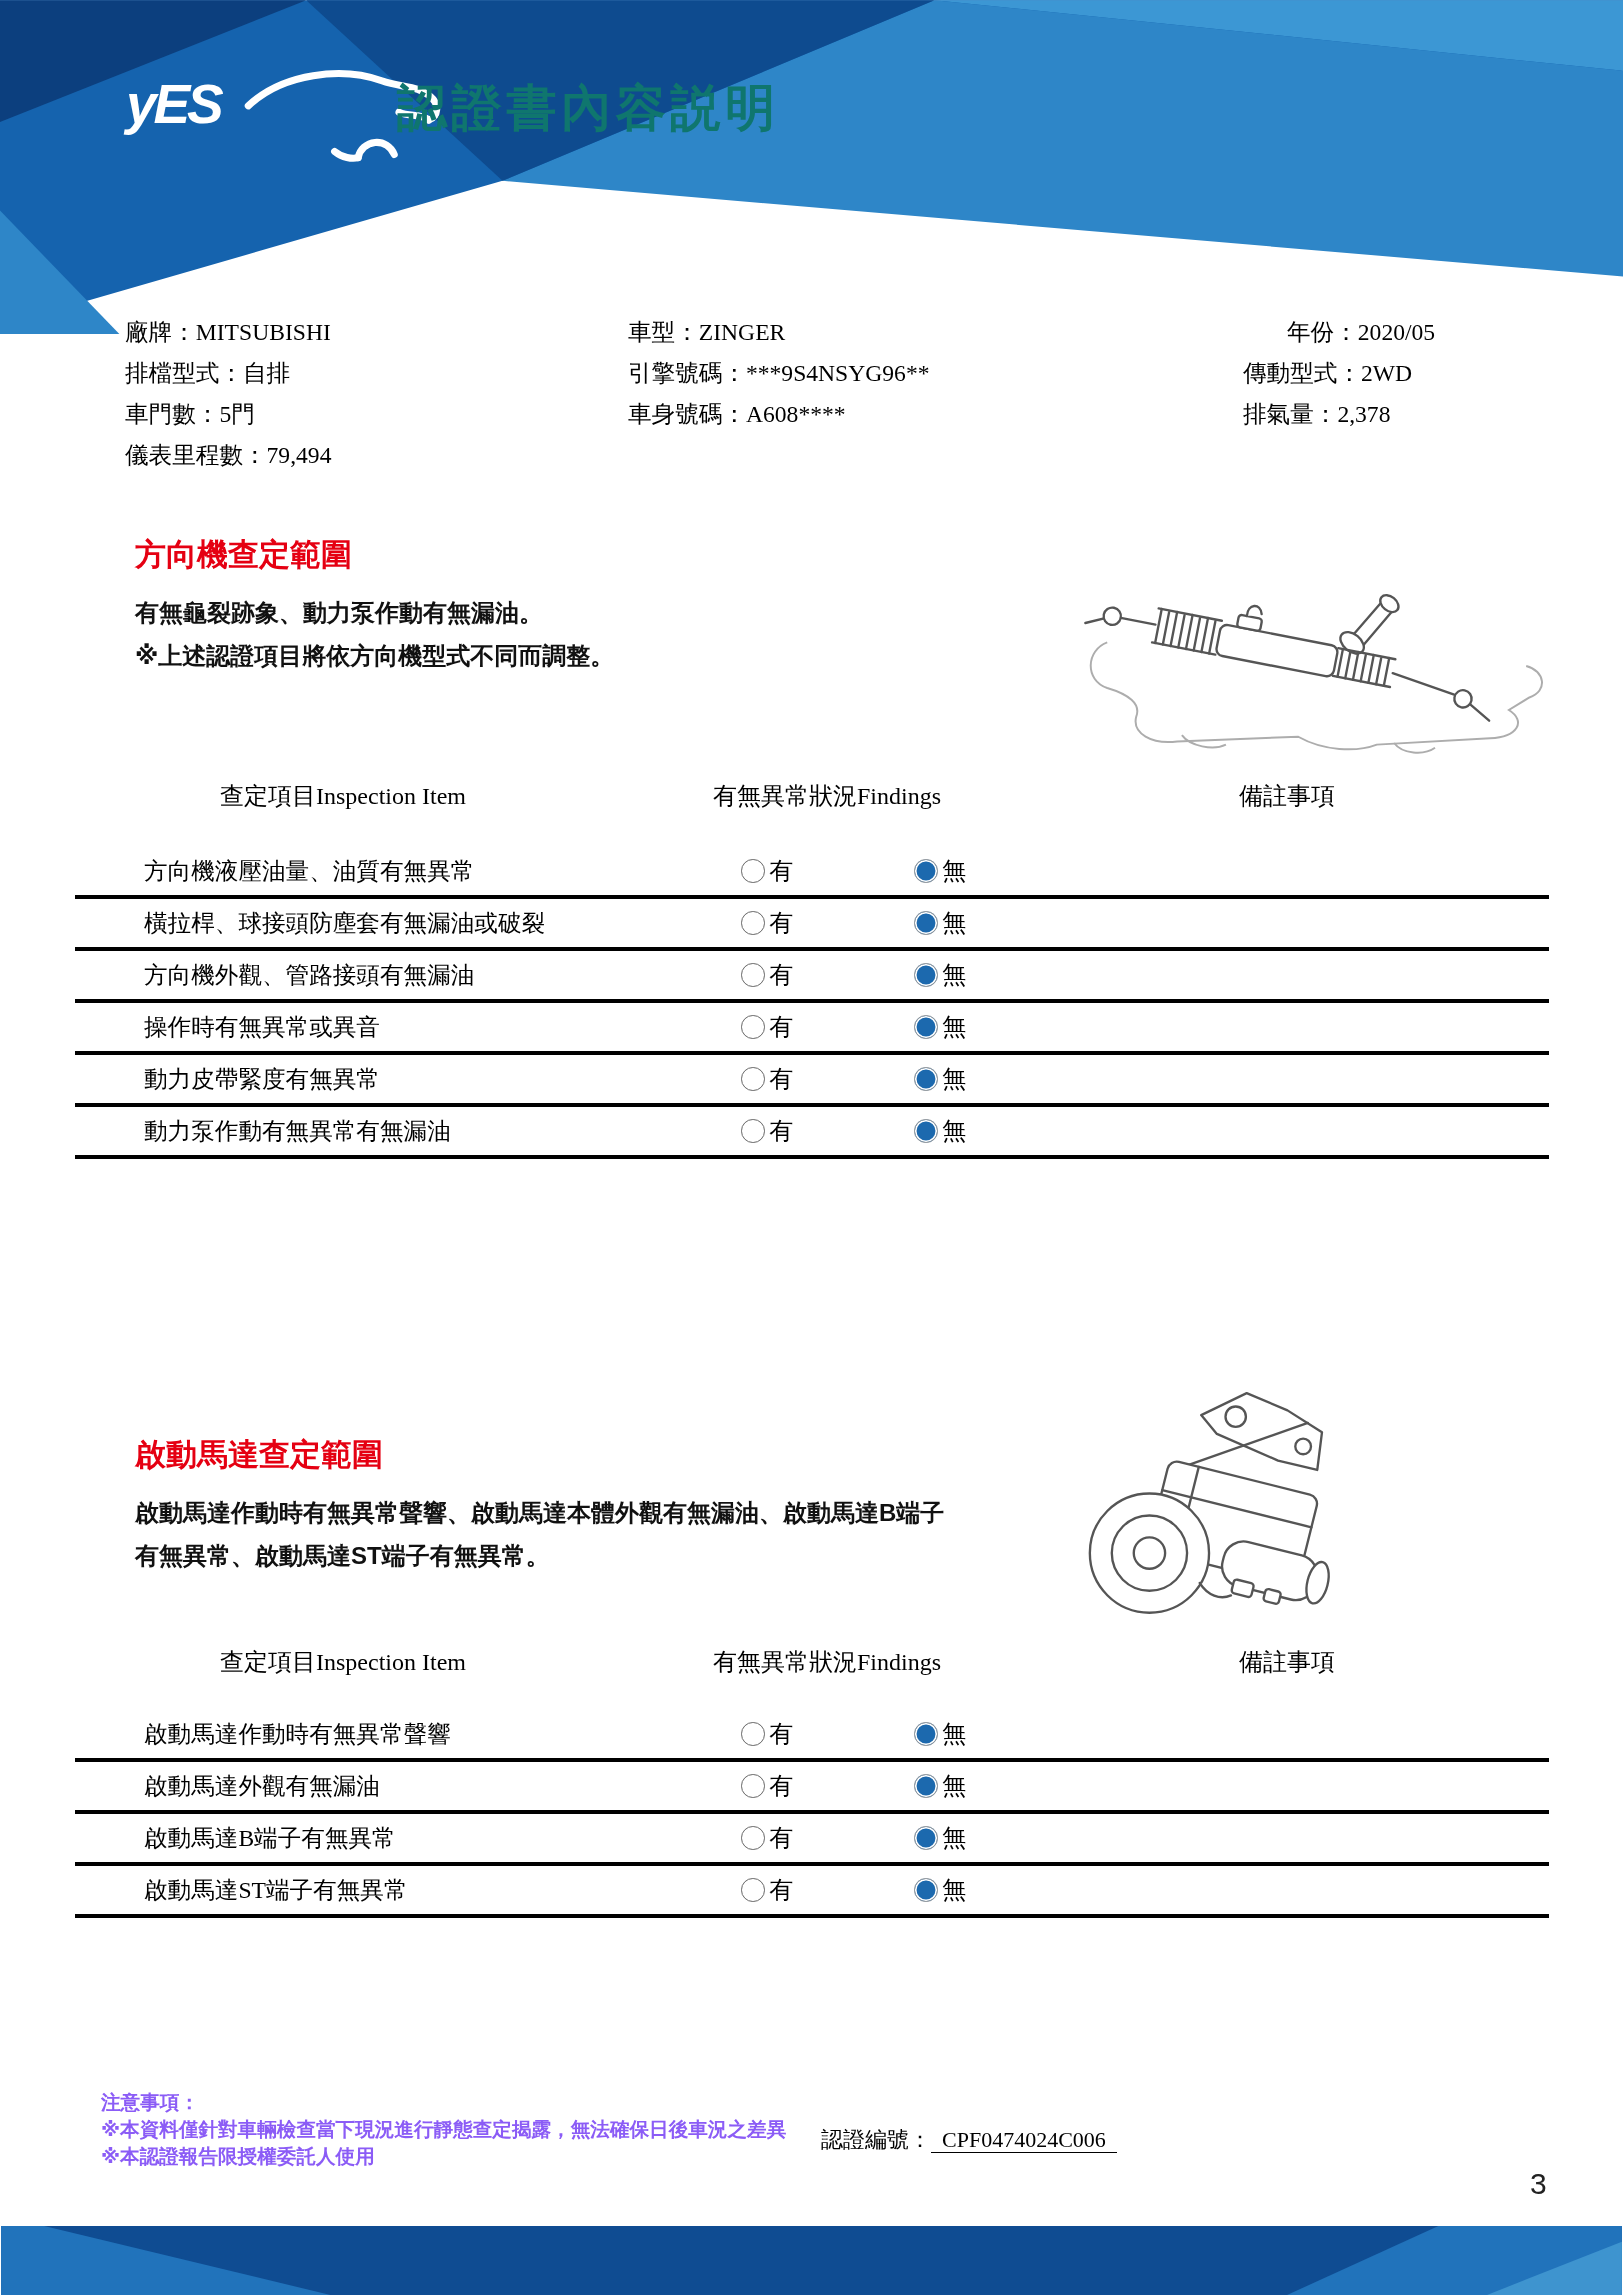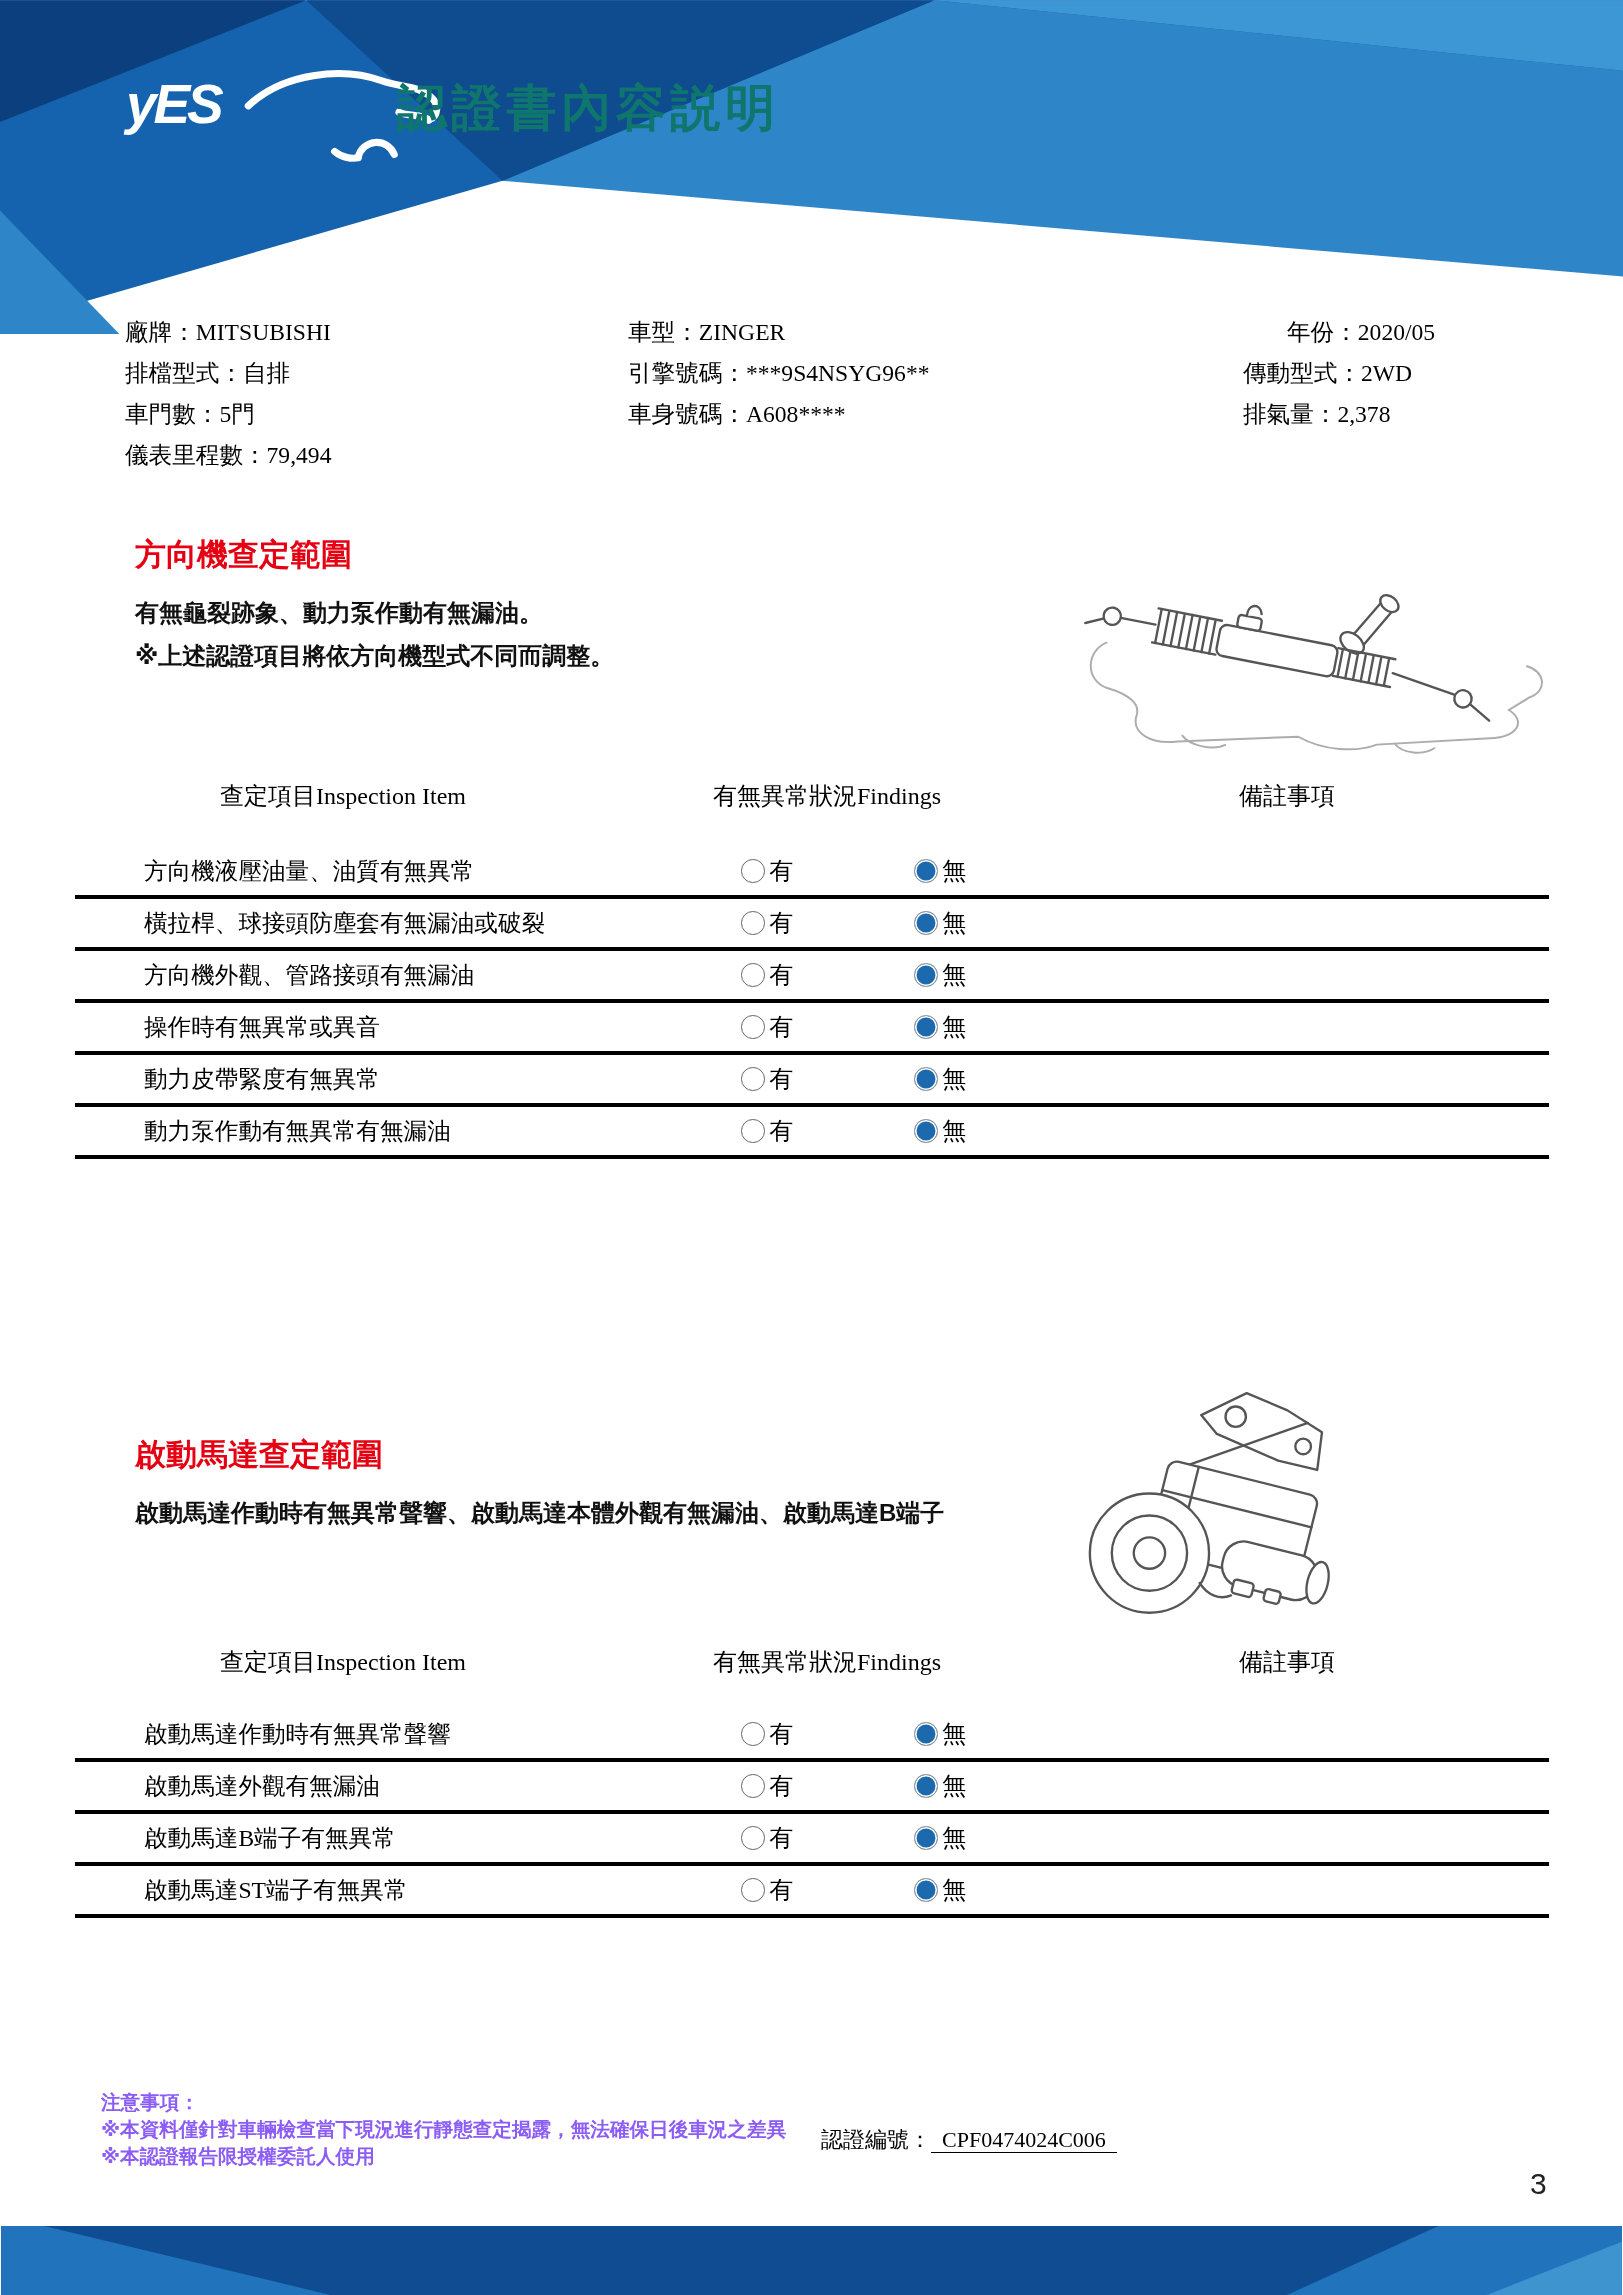--- a/index.html
+++ b/index.html
@@ -191,20 +191,21 @@
       <div class="radio-group rg-no">
           <span class="radio sel"></span>
           <span class="radio-label">無</span>
         </div>
     </div>
   </div>
 
   <div class="sec-heading" style="left:135px;top:1434px">啟動馬達查定範圍</div>
   <div class="sec-desc" style="left:135px;top:1491px">
     <div>啟動馬達作動時有無異常聲響、啟動馬達本體外觀有無漏油、啟動馬達B端子</div>
+    <div>有無異常、啟動馬達ST端子有無異常。</div>
   </div>
 
   <svg class="illu" style="left:1082px;top:1382px" width="298" height="263" viewBox="0 0 380 335">
     <g stroke="#555" stroke-width="3" fill="#fff" stroke-linecap="round" stroke-linejoin="round">
       <path d="M152,42 L210,14 L262,36 L306,64 L300,112 L250,100 L172,66 Z"></path>
       <circle cx="196" cy="44" r="13"></circle>
       <circle cx="282" cy="82" r="10"></circle>
       <line x1="118" y1="112" x2="288" y2="52"></line>
       <g transform="rotate(14 180 190)">
         <rect x="92" y="118" width="196" height="118" rx="12"></rect>

